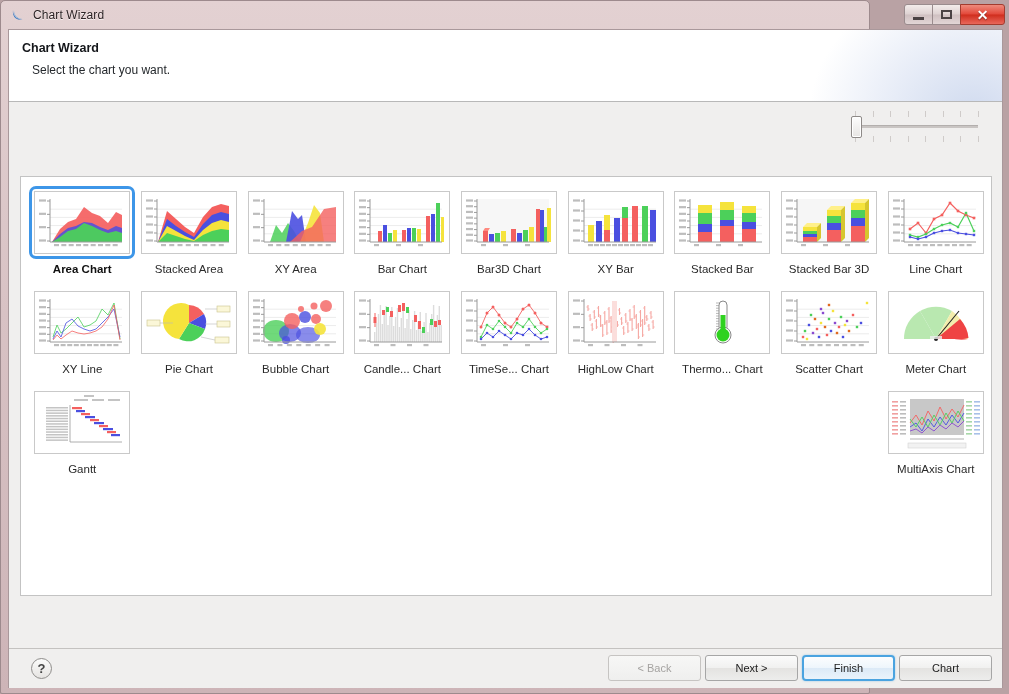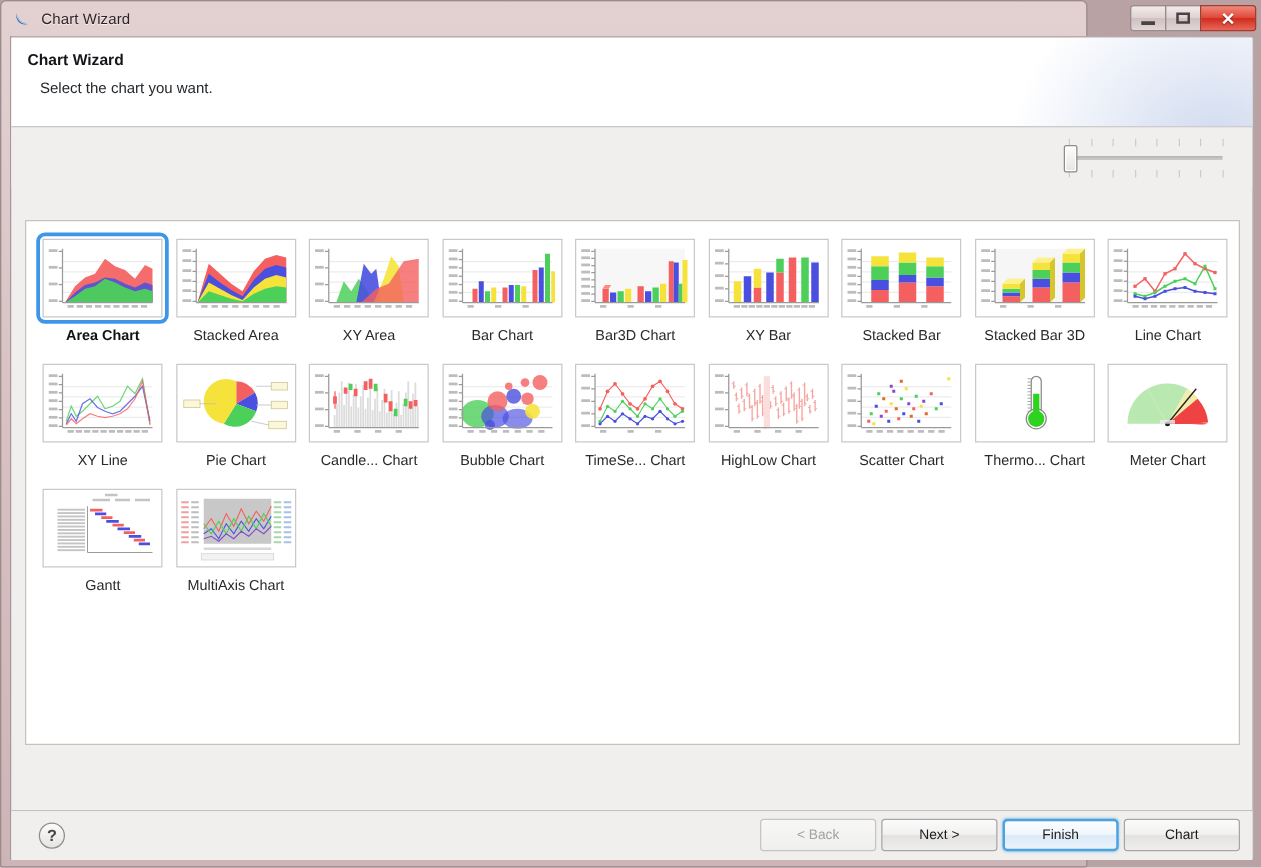--- a/index.html
+++ b/index.html
@@ -105,21 +105,21 @@
   
   .listpanel{
     position:absolute;left:11px;top:146px;width:972px;height:420px;
     box-sizing:border-box;
     background:#ffffff;
     border:1px solid #c3c3c3;
     overflow:hidden;
   }
   .grid{
     position:absolute;left:8px;top:9px;width:960px;
-    display:flex;flex-wrap:wrap;
+    display:flex;flex-wrap:wrap;justify-content:space-between;
   }
   .cell{
     width:106.5px;margin:0 0 11px 0;
     display:flex;flex-direction:column;align-items:center;
     cursor:default;
   }
   .thumb-box{
     width:96px;height:63px;box-sizing:border-box;
     border:1px solid #c9c9c9;background:#fff;
     display:flex;align-items:center;justify-content:center;
@@ -694,20 +694,68 @@
                   <rect x="74" y="28" width="13" height="6" fill="#fbf7d8" stroke="#c9c48e" stroke-width=".6"></rect>
                   <rect x="72" y="44" width="14" height="6" fill="#fbf7d8" stroke="#c9c48e" stroke-width=".6"></rect>
                   <line x1="17" y1="30" x2="30" y2="30" stroke="#b9b9b9" stroke-width=".6"></line>
                   <line x1="62" y1="16" x2="74" y2="16" stroke="#b9b9b9" stroke-width=".6"></line>
                   <line x1="62" y1="31" x2="74" y2="31" stroke="#b9b9b9" stroke-width=".6"></line>
                   <line x1="58" y1="44" x2="72" y2="47" stroke="#b9b9b9" stroke-width=".6"></line>
                 </svg>
               </div>
             </div>
             <div class="cell-label">Pie Chart</div>
+          </div>
+          <div class="cell">
+            <div class="thumb-wrap">
+              <div class="thumb-box">
+                <svg class="t" width="92" height="59" viewBox="0 0 92 59">
+                  <rect x="0" y="0" width="92" height="59" fill="#fff"></rect>
+                  <line x1="14" y1="16.2" x2="86" y2="16.2" stroke="#ececec" stroke-width="1"></line>
+                  <line x1="14" y1="24.4" x2="86" y2="24.4" stroke="#ececec" stroke-width="1"></line>
+                  <line x1="14" y1="32.599999999999994" x2="86" y2="32.599999999999994" stroke="#ececec" stroke-width="1"></line>
+                  <line x1="14" y1="40.8" x2="86" y2="40.8" stroke="#ececec" stroke-width="1"></line>
+                  <ellipse cx="26" cy="38" rx="13" ry="11" fill="#4cd05a" opacity=".8"></ellipse>
+                  <ellipse cx="40" cy="40" rx="11" ry="9" fill="#4a4fe0" opacity=".7"></ellipse>
+                  <ellipse cx="58" cy="42" rx="12" ry="8" fill="#4a4fe0" opacity=".65"></ellipse>
+                  <circle cx="42" cy="28" r="8" fill="#f4605f" opacity=".8"></circle>
+                  <circle cx="55" cy="24" r="6" fill="#4a4fe0" opacity=".8"></circle>
+                  <circle cx="66" cy="26" r="5" fill="#f4605f" opacity=".8"></circle>
+                  <circle cx="70" cy="36" r="6" fill="#f5e33c" opacity=".9"></circle>
+                  <circle cx="76" cy="13" r="6" fill="#f4605f" opacity=".8"></circle>
+                  <circle cx="64" cy="13" r="3.5" fill="#f4605f" opacity=".8"></circle>
+                  <circle cx="51" cy="16" r="3" fill="#f4605f" opacity=".8"></circle>
+                  <circle cx="36" cy="47" r="4" fill="#4a4fe0" opacity=".8"></circle>
+                  <line x1="14" y1="6" x2="14" y2="49" stroke="#9a9a9a" stroke-width="1"></line>
+                  <line x1="14" y1="49" x2="86" y2="49" stroke="#9a9a9a" stroke-width="1"></line>
+                  <line x1="11" y1="8" x2="14" y2="8" stroke="#9a9a9a" stroke-width="1"></line>
+                  <rect x="3" y="6.4" width="7" height="2.2" fill="#bdbdbd"></rect>
+                  <line x1="11" y1="14.666666666666668" x2="14" y2="14.666666666666668" stroke="#9a9a9a" stroke-width="1"></line>
+                  <rect x="3" y="13.066666666666668" width="7" height="2.2" fill="#bdbdbd"></rect>
+                  <line x1="11" y1="21.333333333333336" x2="14" y2="21.333333333333336" stroke="#9a9a9a" stroke-width="1"></line>
+                  <rect x="3" y="19.733333333333334" width="7" height="2.2" fill="#bdbdbd"></rect>
+                  <line x1="11" y1="28" x2="14" y2="28" stroke="#9a9a9a" stroke-width="1"></line>
+                  <rect x="3" y="26.4" width="7" height="2.2" fill="#bdbdbd"></rect>
+                  <line x1="11" y1="34.66666666666667" x2="14" y2="34.66666666666667" stroke="#9a9a9a" stroke-width="1"></line>
+                  <rect x="3" y="33.06666666666667" width="7" height="2.2" fill="#bdbdbd"></rect>
+                  <line x1="11" y1="41.333333333333336" x2="14" y2="41.333333333333336" stroke="#9a9a9a" stroke-width="1"></line>
+                  <rect x="3" y="39.733333333333334" width="7" height="2.2" fill="#bdbdbd"></rect>
+                  <line x1="11" y1="48" x2="14" y2="48" stroke="#9a9a9a" stroke-width="1"></line>
+                  <rect x="3" y="46.4" width="7" height="2.2" fill="#bdbdbd"></rect>
+                  <rect x="18" y="51" width="5" height="2.2" fill="#bdbdbd"></rect>
+                  <rect x="27.42857142857143" y="51" width="5" height="2.2" fill="#bdbdbd"></rect>
+                  <rect x="36.85714285714286" y="51" width="5" height="2.2" fill="#bdbdbd"></rect>
+                  <rect x="46.285714285714285" y="51" width="5" height="2.2" fill="#bdbdbd"></rect>
+                  <rect x="55.714285714285715" y="51" width="5" height="2.2" fill="#bdbdbd"></rect>
+                  <rect x="65.14285714285714" y="51" width="5" height="2.2" fill="#bdbdbd"></rect>
+                  <rect x="74.57142857142857" y="51" width="5" height="2.2" fill="#bdbdbd"></rect>
+                </svg>
+              </div>
+            </div>
+            <div class="cell-label">Bubble Chart</div>
           </div>
           <div class="cell">
             <div class="thumb-wrap">
               <div class="thumb-box">
                 <svg class="t" width="92" height="59" viewBox="0 0 92 59">
                   <rect x="0" y="0" width="92" height="59" fill="#fff"></rect>
                   <rect x="18" y="39" width="1.4" height="10" fill="#dcdcdc"></rect>
                   <rect x="19.9" y="30" width="1.4" height="19" fill="#dcdcdc"></rect>
                   <rect x="21.8" y="21" width="1.4" height="28" fill="#dcdcdc"></rect>
                   <rect x="23.7" y="12" width="1.4" height="37" fill="#dcdcdc"></rect>
@@ -768,68 +816,20 @@
                   <line x1="11" y1="48" x2="14" y2="48" stroke="#9a9a9a" stroke-width="1"></line>
                   <rect x="3" y="46.4" width="7" height="2.2" fill="#bdbdbd"></rect>
                   <rect x="18" y="51" width="5" height="2.2" fill="#bdbdbd"></rect>
                   <rect x="34.5" y="51" width="5" height="2.2" fill="#bdbdbd"></rect>
                   <rect x="51" y="51" width="5" height="2.2" fill="#bdbdbd"></rect>
                   <rect x="67.5" y="51" width="5" height="2.2" fill="#bdbdbd"></rect>
                 </svg>
               </div>
             </div>
             <div class="cell-label">Candle... Chart</div>
-          </div>
-          <div class="cell">
-            <div class="thumb-wrap">
-              <div class="thumb-box">
-                <svg class="t" width="92" height="59" viewBox="0 0 92 59">
-                  <rect x="0" y="0" width="92" height="59" fill="#fff"></rect>
-                  <line x1="14" y1="16.2" x2="86" y2="16.2" stroke="#ececec" stroke-width="1"></line>
-                  <line x1="14" y1="24.4" x2="86" y2="24.4" stroke="#ececec" stroke-width="1"></line>
-                  <line x1="14" y1="32.599999999999994" x2="86" y2="32.599999999999994" stroke="#ececec" stroke-width="1"></line>
-                  <line x1="14" y1="40.8" x2="86" y2="40.8" stroke="#ececec" stroke-width="1"></line>
-                  <ellipse cx="26" cy="38" rx="13" ry="11" fill="#4cd05a" opacity=".8"></ellipse>
-                  <ellipse cx="40" cy="40" rx="11" ry="9" fill="#4a4fe0" opacity=".7"></ellipse>
-                  <ellipse cx="58" cy="42" rx="12" ry="8" fill="#4a4fe0" opacity=".65"></ellipse>
-                  <circle cx="42" cy="28" r="8" fill="#f4605f" opacity=".8"></circle>
-                  <circle cx="55" cy="24" r="6" fill="#4a4fe0" opacity=".8"></circle>
-                  <circle cx="66" cy="26" r="5" fill="#f4605f" opacity=".8"></circle>
-                  <circle cx="70" cy="36" r="6" fill="#f5e33c" opacity=".9"></circle>
-                  <circle cx="76" cy="13" r="6" fill="#f4605f" opacity=".8"></circle>
-                  <circle cx="64" cy="13" r="3.5" fill="#f4605f" opacity=".8"></circle>
-                  <circle cx="51" cy="16" r="3" fill="#f4605f" opacity=".8"></circle>
-                  <circle cx="36" cy="47" r="4" fill="#4a4fe0" opacity=".8"></circle>
-                  <line x1="14" y1="6" x2="14" y2="49" stroke="#9a9a9a" stroke-width="1"></line>
-                  <line x1="14" y1="49" x2="86" y2="49" stroke="#9a9a9a" stroke-width="1"></line>
-                  <line x1="11" y1="8" x2="14" y2="8" stroke="#9a9a9a" stroke-width="1"></line>
-                  <rect x="3" y="6.4" width="7" height="2.2" fill="#bdbdbd"></rect>
-                  <line x1="11" y1="14.666666666666668" x2="14" y2="14.666666666666668" stroke="#9a9a9a" stroke-width="1"></line>
-                  <rect x="3" y="13.066666666666668" width="7" height="2.2" fill="#bdbdbd"></rect>
-                  <line x1="11" y1="21.333333333333336" x2="14" y2="21.333333333333336" stroke="#9a9a9a" stroke-width="1"></line>
-                  <rect x="3" y="19.733333333333334" width="7" height="2.2" fill="#bdbdbd"></rect>
-                  <line x1="11" y1="28" x2="14" y2="28" stroke="#9a9a9a" stroke-width="1"></line>
-                  <rect x="3" y="26.4" width="7" height="2.2" fill="#bdbdbd"></rect>
-                  <line x1="11" y1="34.66666666666667" x2="14" y2="34.66666666666667" stroke="#9a9a9a" stroke-width="1"></line>
-                  <rect x="3" y="33.06666666666667" width="7" height="2.2" fill="#bdbdbd"></rect>
-                  <line x1="11" y1="41.333333333333336" x2="14" y2="41.333333333333336" stroke="#9a9a9a" stroke-width="1"></line>
-                  <rect x="3" y="39.733333333333334" width="7" height="2.2" fill="#bdbdbd"></rect>
-                  <line x1="11" y1="48" x2="14" y2="48" stroke="#9a9a9a" stroke-width="1"></line>
-                  <rect x="3" y="46.4" width="7" height="2.2" fill="#bdbdbd"></rect>
-                  <rect x="18" y="51" width="5" height="2.2" fill="#bdbdbd"></rect>
-                  <rect x="27.42857142857143" y="51" width="5" height="2.2" fill="#bdbdbd"></rect>
-                  <rect x="36.85714285714286" y="51" width="5" height="2.2" fill="#bdbdbd"></rect>
-                  <rect x="46.285714285714285" y="51" width="5" height="2.2" fill="#bdbdbd"></rect>
-                  <rect x="55.714285714285715" y="51" width="5" height="2.2" fill="#bdbdbd"></rect>
-                  <rect x="65.14285714285714" y="51" width="5" height="2.2" fill="#bdbdbd"></rect>
-                  <rect x="74.57142857142857" y="51" width="5" height="2.2" fill="#bdbdbd"></rect>
-                </svg>
-              </div>
-            </div>
-            <div class="cell-label">Bubble Chart</div>
           </div>
           <div class="cell">
             <div class="thumb-wrap">
               <div class="thumb-box">
                 <svg class="t" width="92" height="59" viewBox="0 0 92 59">
                   <rect x="0" y="0" width="92" height="59" fill="#fff"></rect>
                   <line x1="14" y1="16.2" x2="86" y2="16.2" stroke="#ececec" stroke-width="1"></line>
                   <line x1="14" y1="24.4" x2="86" y2="24.4" stroke="#ececec" stroke-width="1"></line>
                   <line x1="14" y1="32.599999999999994" x2="86" y2="32.599999999999994" stroke="#ececec" stroke-width="1"></line>
                   <line x1="14" y1="40.8" x2="86" y2="40.8" stroke="#ececec" stroke-width="1"></line>
@@ -1011,20 +1011,45 @@
                 </svg>
               </div>
             </div>
             <div class="cell-label">HighLow Chart</div>
           </div>
           <div class="cell">
             <div class="thumb-wrap">
               <div class="thumb-box">
                 <svg class="t" width="92" height="59" viewBox="0 0 92 59">
                   <rect x="0" y="0" width="92" height="59" fill="#fff"></rect>
+                  <rect x="43" y="8" width="8" height="30" rx="4" fill="#fff" stroke="#888" stroke-width="1"></rect>
+                  <circle cx="47" cy="42" r="8" fill="#fff" stroke="#888" stroke-width="1"></circle>
+                  <circle cx="47" cy="42" r="6.5" fill="#2fd21f"></circle>
+                  <rect x="44.5" y="22" width="5" height="18" fill="#2fd21f"></rect>
+                  <line x1="40" y1="10" x2="43" y2="10" stroke="#9a9a9a" stroke-width=".7"></line>
+                  <line x1="40" y1="12.6" x2="43" y2="12.6" stroke="#9a9a9a" stroke-width=".7"></line>
+                  <line x1="40" y1="15.2" x2="43" y2="15.2" stroke="#9a9a9a" stroke-width=".7"></line>
+                  <line x1="40" y1="17.8" x2="43" y2="17.8" stroke="#9a9a9a" stroke-width=".7"></line>
+                  <line x1="40" y1="20.4" x2="43" y2="20.4" stroke="#9a9a9a" stroke-width=".7"></line>
+                  <line x1="40" y1="23" x2="43" y2="23" stroke="#9a9a9a" stroke-width=".7"></line>
+                  <line x1="40" y1="25.6" x2="43" y2="25.6" stroke="#9a9a9a" stroke-width=".7"></line>
+                  <line x1="40" y1="28.2" x2="43" y2="28.2" stroke="#9a9a9a" stroke-width=".7"></line>
+                  <line x1="40" y1="30.8" x2="43" y2="30.8" stroke="#9a9a9a" stroke-width=".7"></line>
+                  <line x1="40" y1="33.400000000000006" x2="43" y2="33.400000000000006" stroke="#9a9a9a" stroke-width=".7"></line>
+                  <line x1="40" y1="36" x2="43" y2="36" stroke="#9a9a9a" stroke-width=".7"></line>
+                </svg>
+              </div>
+            </div>
+            <div class="cell-label">Thermo... Chart</div>
+          </div>
+          <div class="cell">
+            <div class="thumb-wrap">
+              <div class="thumb-box">
+                <svg class="t" width="92" height="59" viewBox="0 0 92 59">
+                  <rect x="0" y="0" width="92" height="59" fill="#fff"></rect>
                   <line x1="14" y1="16.2" x2="86" y2="16.2" stroke="#ececec" stroke-width="1"></line>
                   <line x1="14" y1="24.4" x2="86" y2="24.4" stroke="#ececec" stroke-width="1"></line>
                   <line x1="14" y1="32.599999999999994" x2="86" y2="32.599999999999994" stroke="#ececec" stroke-width="1"></line>
                   <line x1="14" y1="40.8" x2="86" y2="40.8" stroke="#ececec" stroke-width="1"></line>
                   <rect x="18.8" y="42.8" width="2.4" height="2.4" fill="#f4605f"></rect>
                   <rect x="20.8" y="36.8" width="2.4" height="2.4" fill="#4cd05a"></rect>
                   <rect x="24.8" y="30.8" width="2.4" height="2.4" fill="#4a4fe0"></rect>
                   <rect x="22.8" y="44.8" width="2.4" height="2.4" fill="#f5e33c"></rect>
                   <rect x="28.8" y="38.8" width="2.4" height="2.4" fill="#8a4ad0"></rect>
                   <rect x="30.8" y="24.8" width="2.4" height="2.4" fill="#e06a1f"></rect>
@@ -1069,45 +1094,20 @@
                   <rect x="34.5" y="51" width="5" height="2.2" fill="#bdbdbd"></rect>
                   <rect x="42.75" y="51" width="5" height="2.2" fill="#bdbdbd"></rect>
                   <rect x="51" y="51" width="5" height="2.2" fill="#bdbdbd"></rect>
                   <rect x="59.25" y="51" width="5" height="2.2" fill="#bdbdbd"></rect>
                   <rect x="67.5" y="51" width="5" height="2.2" fill="#bdbdbd"></rect>
                   <rect x="75.75" y="51" width="5" height="2.2" fill="#bdbdbd"></rect>
                 </svg>
               </div>
             </div>
             <div class="cell-label">Scatter Chart</div>
-          </div>
-          <div class="cell">
-            <div class="thumb-wrap">
-              <div class="thumb-box">
-                <svg class="t" width="92" height="59" viewBox="0 0 92 59">
-                  <rect x="0" y="0" width="92" height="59" fill="#fff"></rect>
-                  <rect x="43" y="8" width="8" height="30" rx="4" fill="#fff" stroke="#888" stroke-width="1"></rect>
-                  <circle cx="47" cy="42" r="8" fill="#fff" stroke="#888" stroke-width="1"></circle>
-                  <circle cx="47" cy="42" r="6.5" fill="#2fd21f"></circle>
-                  <rect x="44.5" y="22" width="5" height="18" fill="#2fd21f"></rect>
-                  <line x1="40" y1="10" x2="43" y2="10" stroke="#9a9a9a" stroke-width=".7"></line>
-                  <line x1="40" y1="12.6" x2="43" y2="12.6" stroke="#9a9a9a" stroke-width=".7"></line>
-                  <line x1="40" y1="15.2" x2="43" y2="15.2" stroke="#9a9a9a" stroke-width=".7"></line>
-                  <line x1="40" y1="17.8" x2="43" y2="17.8" stroke="#9a9a9a" stroke-width=".7"></line>
-                  <line x1="40" y1="20.4" x2="43" y2="20.4" stroke="#9a9a9a" stroke-width=".7"></line>
-                  <line x1="40" y1="23" x2="43" y2="23" stroke="#9a9a9a" stroke-width=".7"></line>
-                  <line x1="40" y1="25.6" x2="43" y2="25.6" stroke="#9a9a9a" stroke-width=".7"></line>
-                  <line x1="40" y1="28.2" x2="43" y2="28.2" stroke="#9a9a9a" stroke-width=".7"></line>
-                  <line x1="40" y1="30.8" x2="43" y2="30.8" stroke="#9a9a9a" stroke-width=".7"></line>
-                  <line x1="40" y1="33.400000000000006" x2="43" y2="33.400000000000006" stroke="#9a9a9a" stroke-width=".7"></line>
-                  <line x1="40" y1="36" x2="43" y2="36" stroke="#9a9a9a" stroke-width=".7"></line>
-                </svg>
-              </div>
-            </div>
-            <div class="cell-label">Thermo... Chart</div>
           </div>
           <div class="cell">
             <div class="thumb-wrap">
               <div class="thumb-box">
                 <svg class="t" width="92" height="59" viewBox="0 0 92 59">
                   <rect x="0" y="0" width="92" height="59" fill="#fff"></rect>
                   <path d="M14 46 A32 32 0 0 1 30 18 L46 46 Z" fill="#b9e8b0"></path>
                   <path d="M30 18 A32 32 0 0 1 62 18 L46 46 Z" fill="#b9e8b0"></path>
                   <path d="M62 18 A32 32 0 0 1 76 40 L46 46 Z" fill="#f3edac"></path>
                   <path d="M76 40 A32 32 0 0 1 78 46 L46 46 Z" fill="#f3edac"></path>

